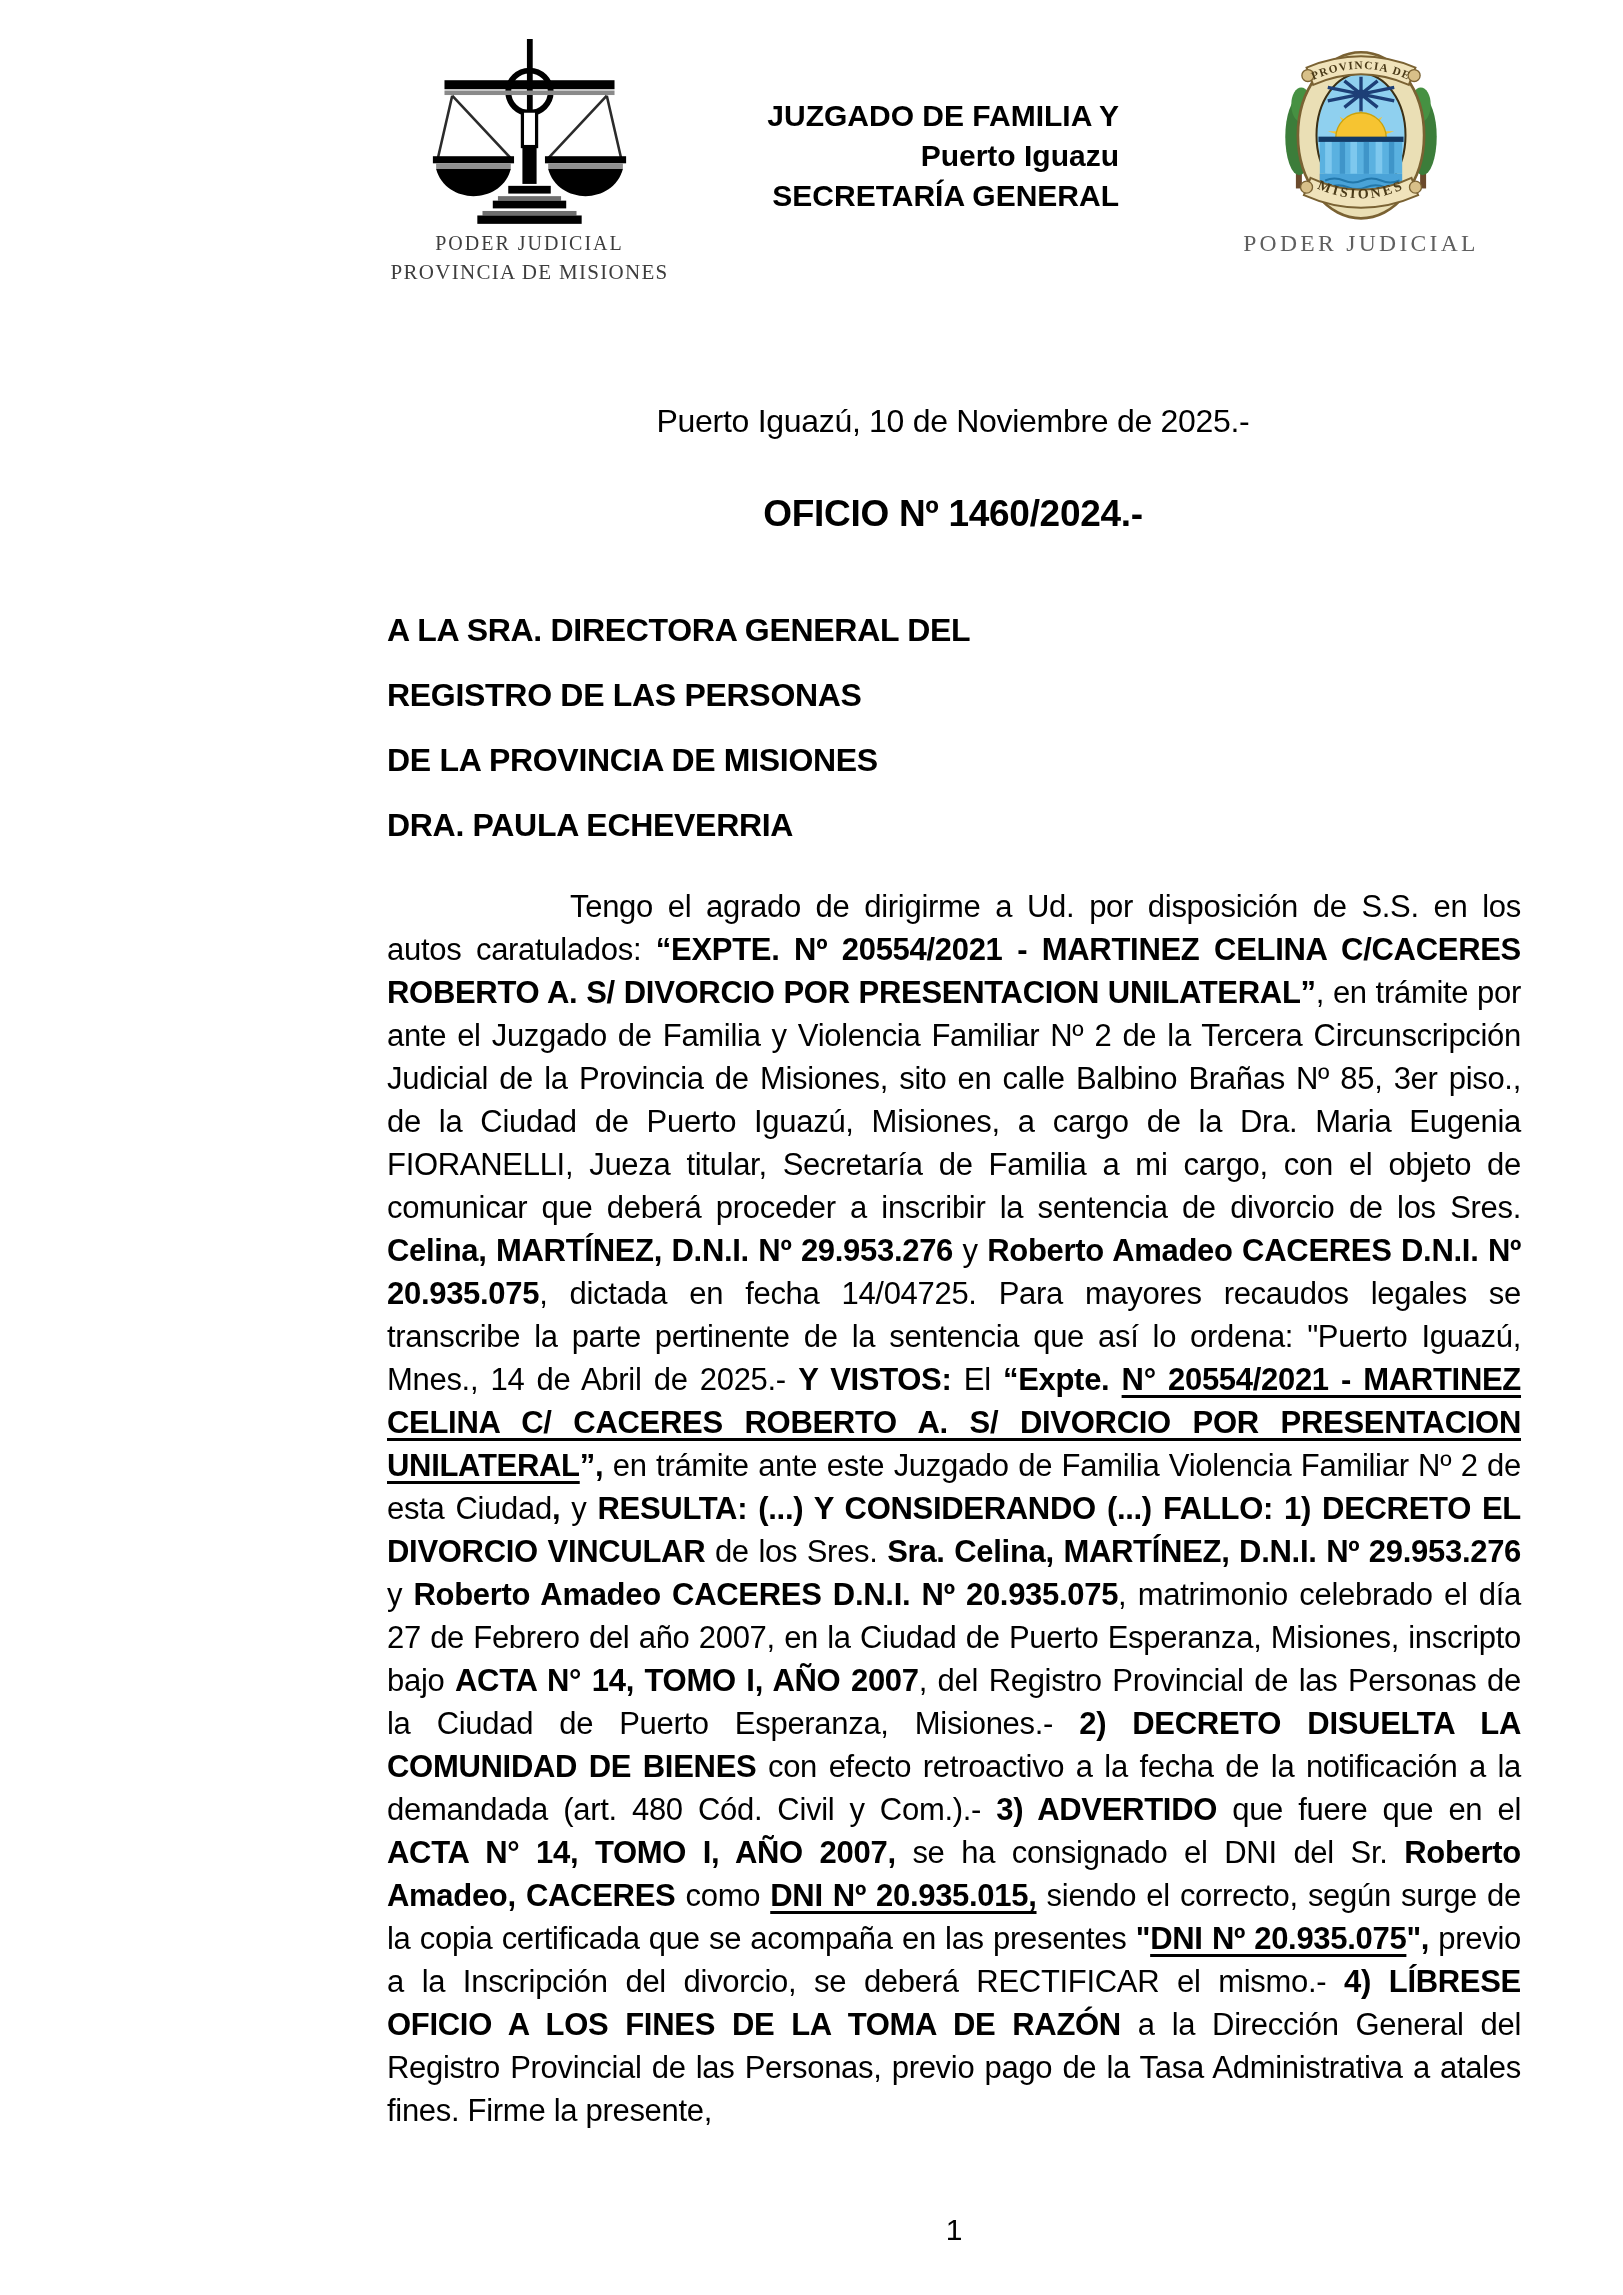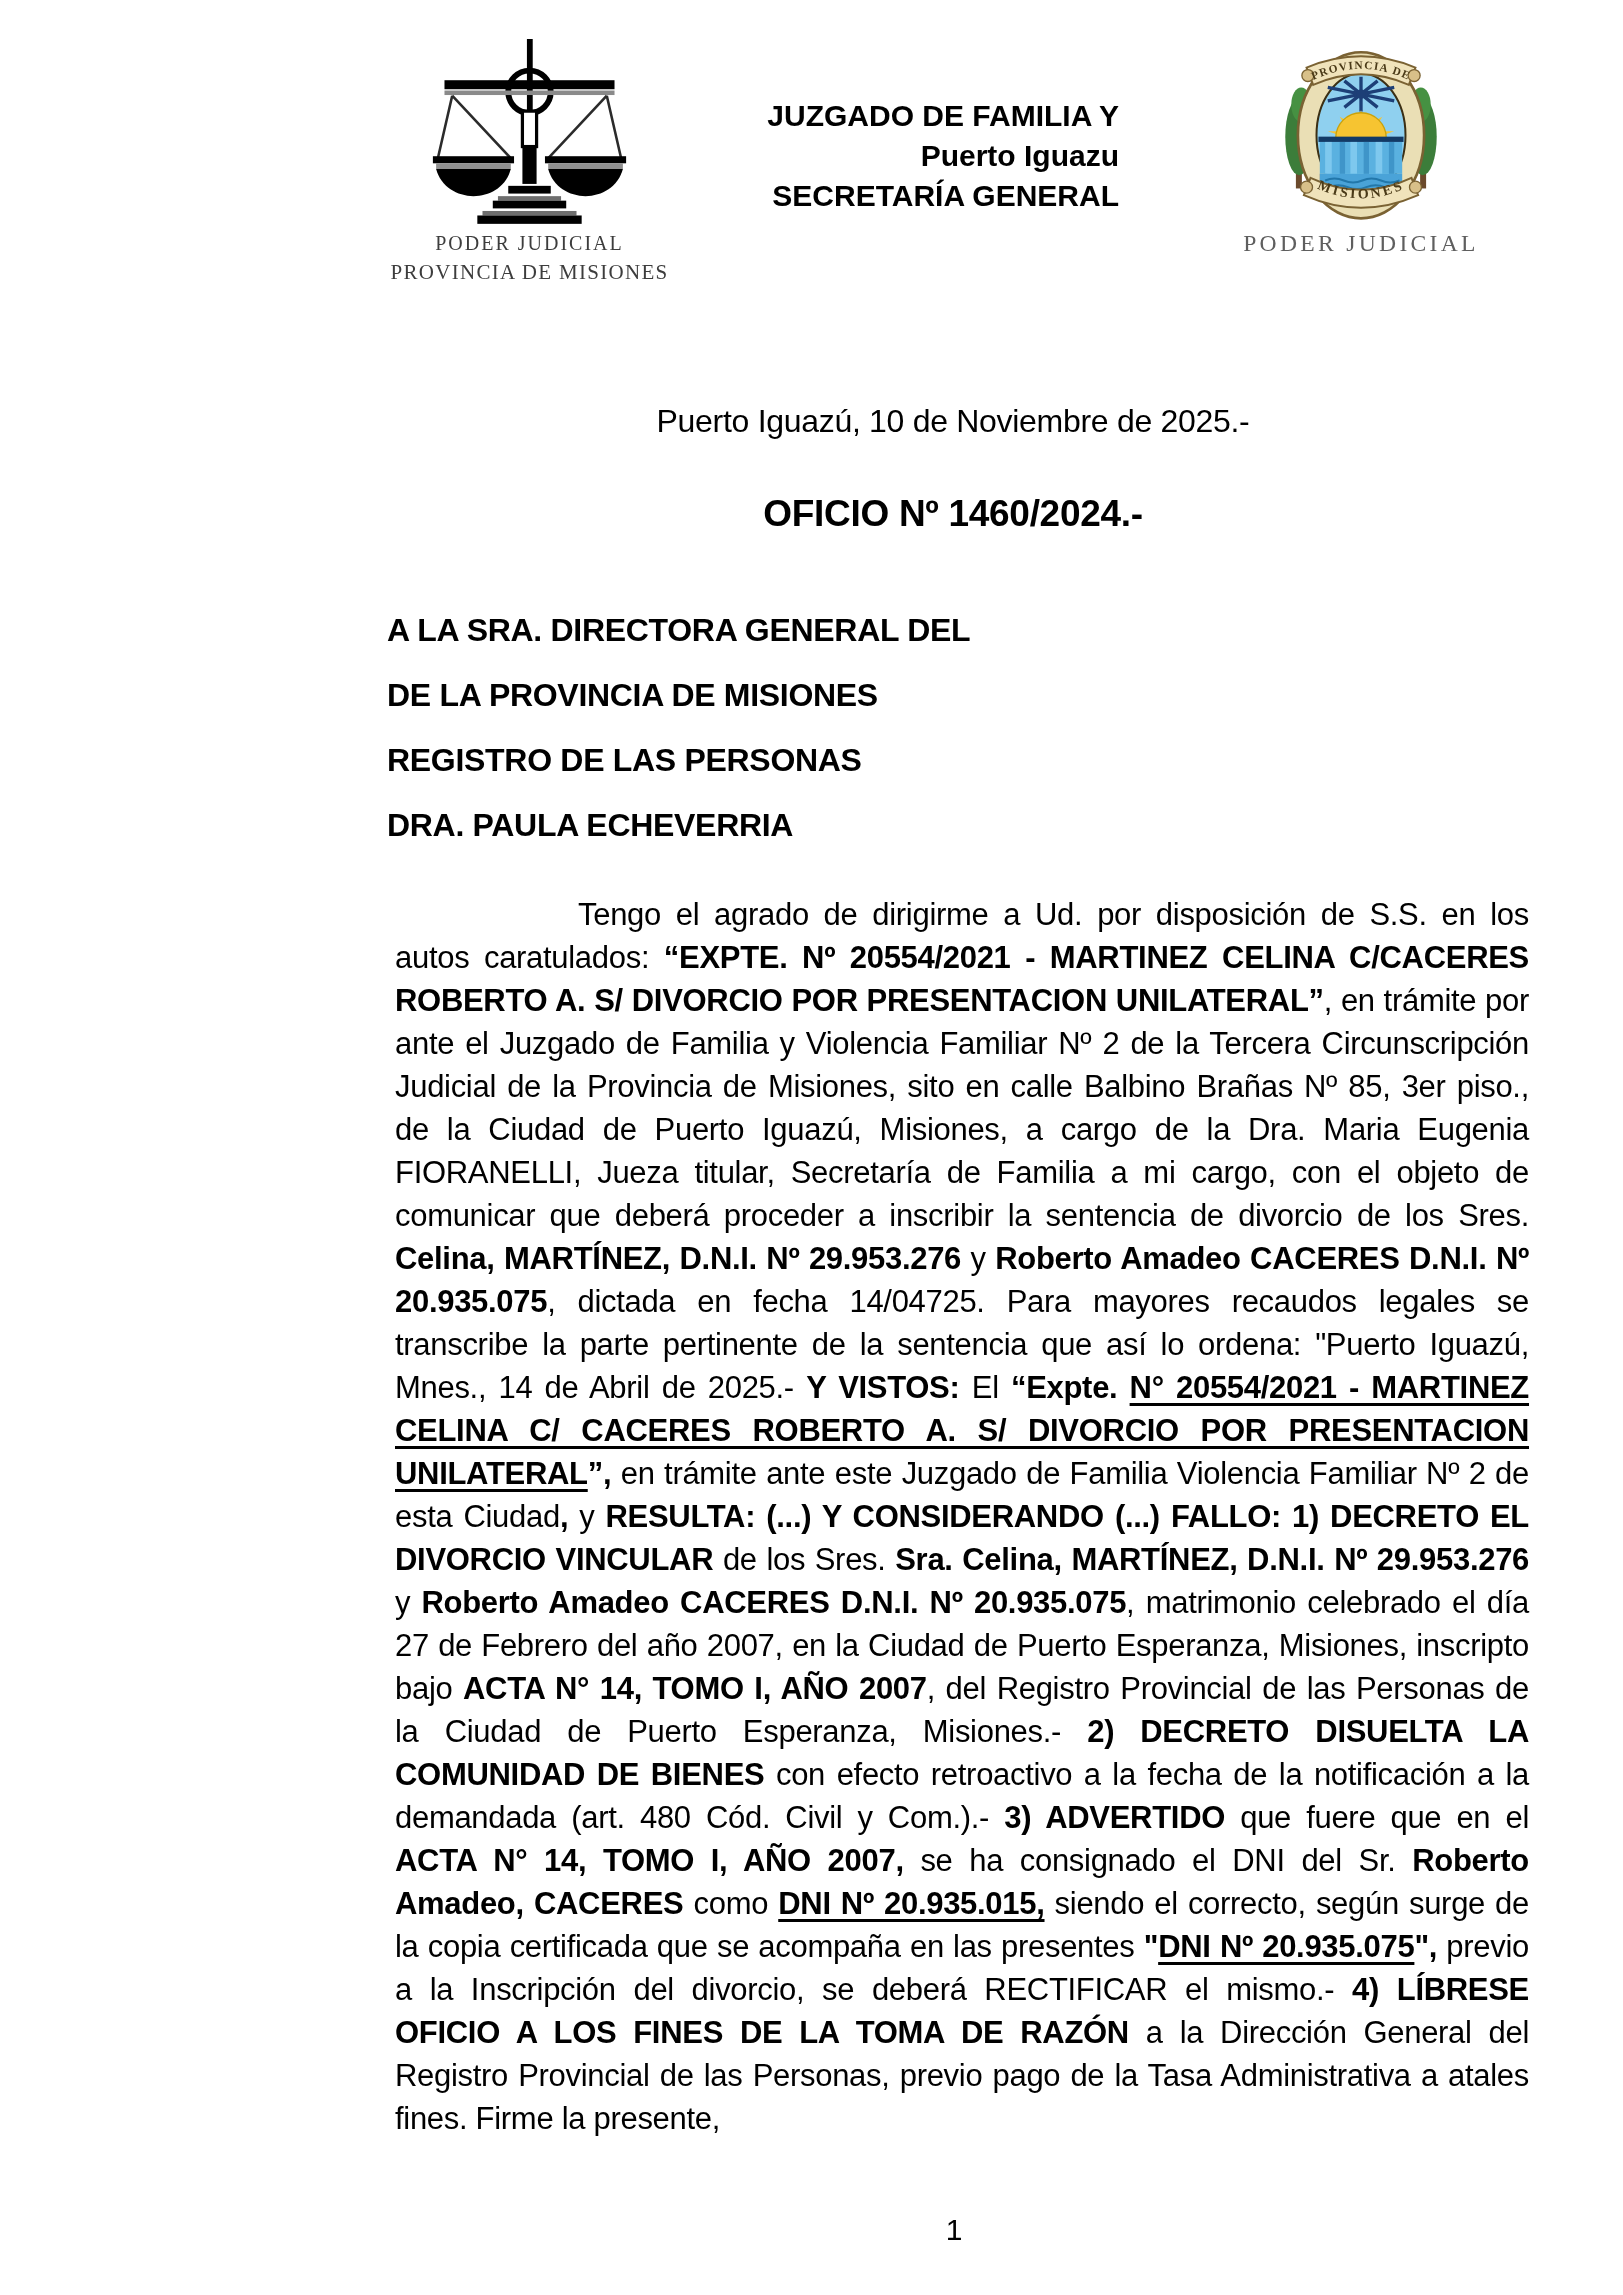--- a/index.html
+++ b/index.html
@@ -42,21 +42,21 @@
   .subject-line span{
     text-decoration-thickness:3.3px;text-underline-offset:6.5px;
   }
   .recipient{
     position:absolute;left:387px;top:598px;width:1134px;
     font-weight:bold;font-size:32px;line-height:65px;letter-spacing:-0.3px;white-space:nowrap;
   }
   .body-text{
     position:absolute;left:387px;top:885px;width:1134px;
     font-size:31px;line-height:43px;letter-spacing:-0.3px;
-    text-align:justify;text-indent:183px;margin:8px;
+    text-align:justify;text-indent:183px;margin:0;
   }
   .body-text .b{font-weight:bold;}
   .body-text .u{text-decoration:underline;text-decoration-thickness:2.6px;text-underline-offset:4.6px;}
   .page-number{
     position:absolute;left:387px;top:2213px;width:1134px;
     text-align:center;font-size:30px;
   }
 </style>
 </head>
 <body>
@@ -161,22 +161,22 @@
   </div>
 
   <div class="date-line">Puerto Iguazú, 10 de Noviembre de 2025.-</div>
 
   <div class="subject-line">
     <span>OFICIO Nº 1460/2024.-</span>
   </div>
 
   <div class="recipient">
     <div>A LA SRA. DIRECTORA GENERAL DEL</div>
+    <div>REGISTRO DE LAS PERSONAS</div>
     <div>DE LA PROVINCIA DE MISIONES</div>
-    <div>REGISTRO DE LAS PERSONAS</div>
     <div>DRA. PAULA ECHEVERRIA</div>
   </div>
 
   <p class="body-text"><span>Tengo el agrado de dirigirme a Ud. por disposición de S.S. en los autos caratulados: </span><span class="b">“EXPTE. Nº 20554/2021 - MARTINEZ CELINA C/CACERES ROBERTO A. S/ DIVORCIO POR PRESENTACION UNILATERAL”</span><span>, en trámite por ante el Juzgado de Familia y Violencia Familiar Nº 2 de la Tercera Circunscripción Judicial de la Provincia de Misiones, sito en calle Balbino Brañas Nº 85, 3er piso., de la Ciudad de Puerto Iguazú, Misiones, a cargo de la Dra. Maria Eugenia FIORANELLI, Jueza titular, Secretaría de Familia a mi cargo, con el objeto de comunicar que deberá proceder a inscribir la sentencia de divorcio de los Sres. </span><span class="b">Celina, MARTÍNEZ, D.N.I. Nº 29.953.276</span><span> y </span><span class="b">Roberto Amadeo CACERES D.N.I. Nº 20.935.075</span><span>, dictada en fecha 14/04725. Para mayores recaudos legales se transcribe la parte pertinente de la sentencia que así lo ordena: "Puerto Iguazú, Mnes., 14 de Abril de 2025.- </span><span class="b">Y VISTOS:</span><span> El </span><span class="b">“Expte. </span><span class="b u">N° 20554/2021 - MARTINEZ CELINA C/ CACERES ROBERTO A. S/ DIVORCIO POR PRESENTACION UNILATERAL</span><span class="b">”,</span><span> en trámite ante este Juzgado de Familia Violencia Familiar Nº 2 de esta Ciudad</span><span class="b">,</span><span>  y </span><span class="b">RESULTA: (...) Y CONSIDERANDO (...)  FALLO: 1) DECRETO EL DIVORCIO VINCULAR</span><span> de los Sres. </span><span class="b">Sra. Celina, MARTÍNEZ, D.N.I. Nº 29.953.276</span><span> y </span><span class="b">Roberto Amadeo CACERES D.N.I. Nº 20.935.075</span><span>, matrimonio celebrado el día 27 de Febrero del año 2007, en la Ciudad de Puerto Esperanza, Misiones, inscripto bajo </span><span class="b">ACTA N° 14, TOMO I, AÑO 2007</span><span>, del Registro Provincial de las Personas de la Ciudad de Puerto Esperanza, Misiones.- </span><span class="b">2) DECRETO DISUELTA LA COMUNIDAD DE BIENES</span><span> con efecto retroactivo a la fecha de la notificación a la demandada (art. 480 Cód. Civil y Com.).- </span><span class="b">3) ADVERTIDO</span><span> que fuere que en el </span><span class="b">ACTA N° 14, TOMO I, AÑO 2007,</span><span> se ha consignado el DNI del Sr. </span><span class="b">Roberto Amadeo, CACERES</span><span> como </span><span class="b u">DNI Nº 20.935.015,</span><span> siendo el correcto, según surge de la copia certificada que se acompaña en las presentes </span><span class="b">"</span><span class="b u">DNI Nº 20.935.075</span><span class="b">",</span><span> previo a la Inscripción del divorcio, se deberá RECTIFICAR el mismo.- </span><span class="b">4) LÍBRESE OFICIO A LOS FINES DE LA TOMA DE RAZÓN</span><span> a la Dirección General del Registro Provincial de las Personas, previo pago de la Tasa Administrativa a atales fines. Firme la presente,</span></p>
 
   <div class="page-number">1</div>
 
 </div>
 
 

